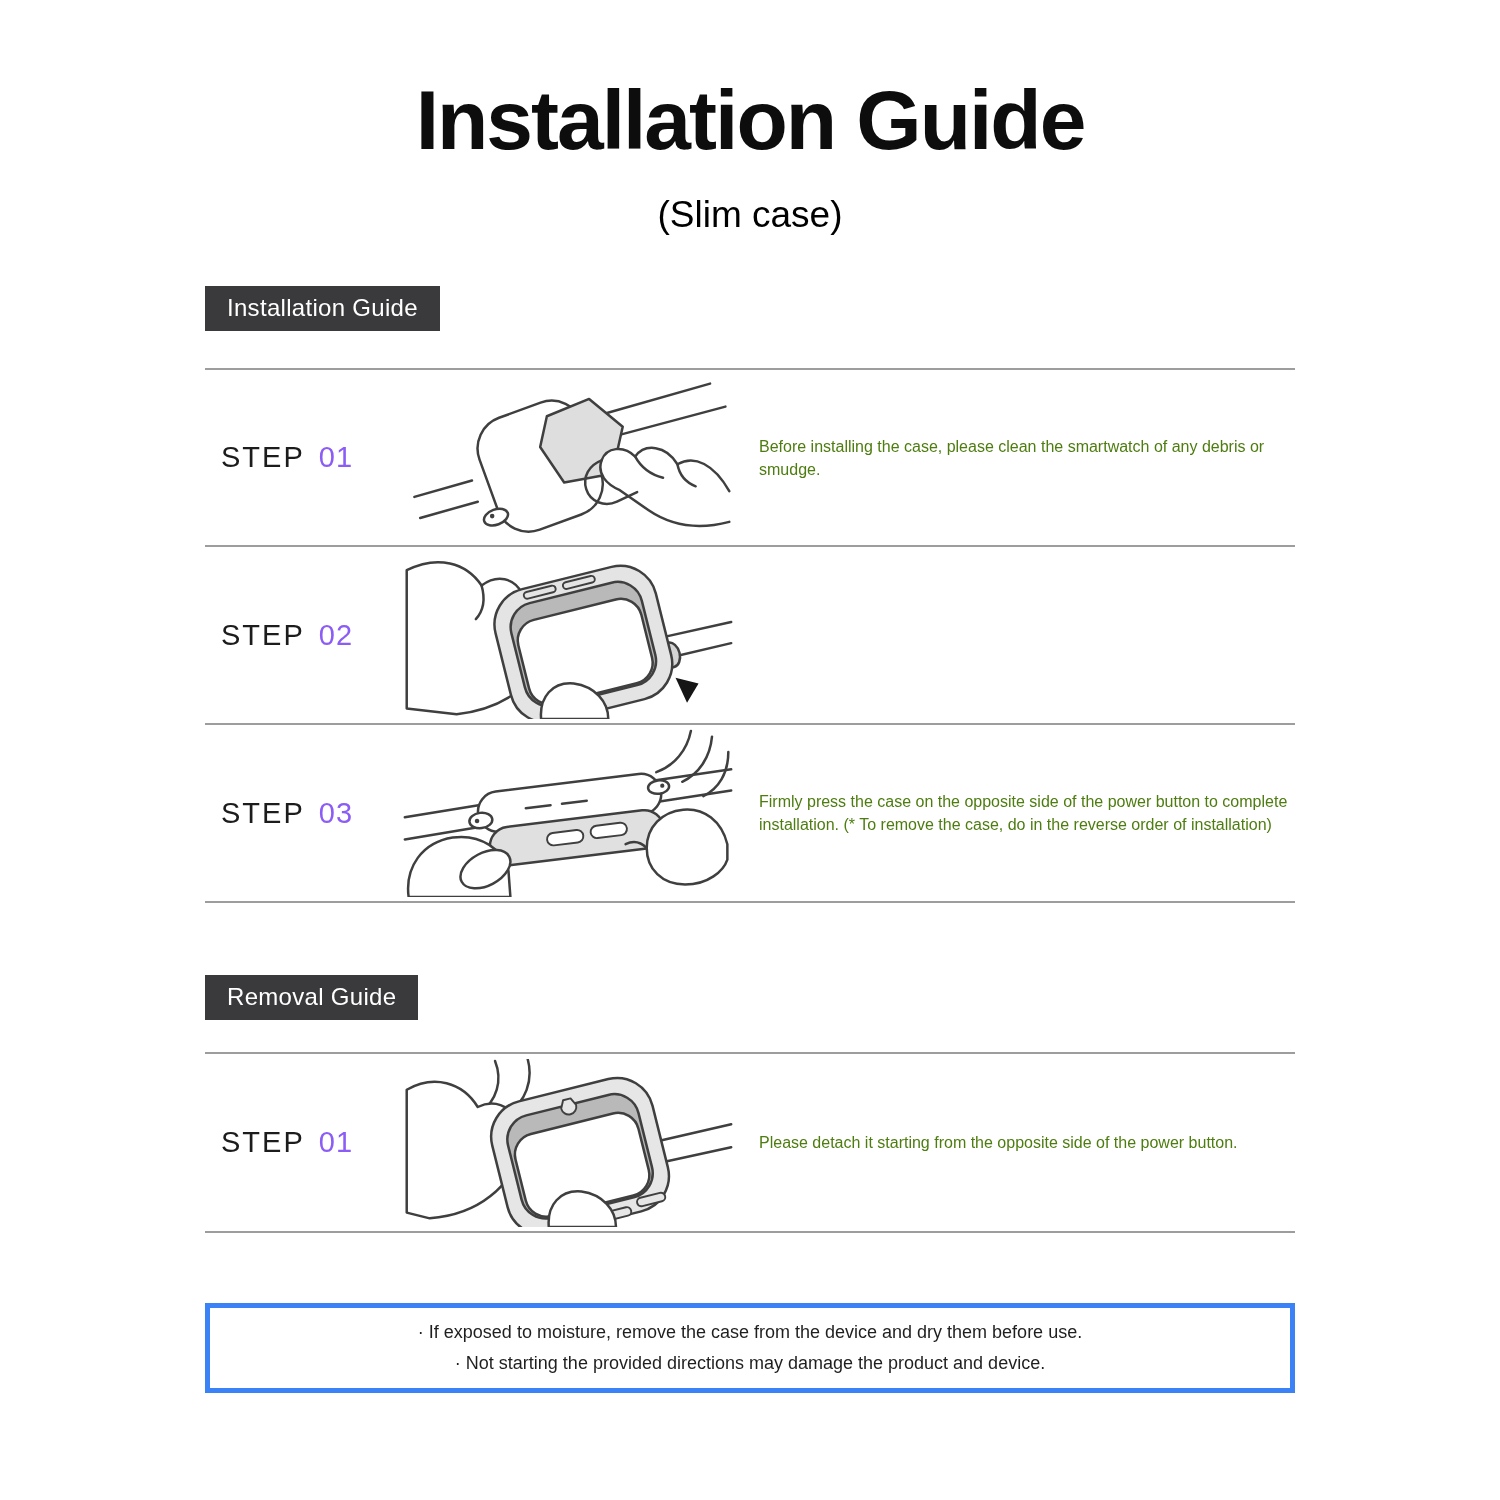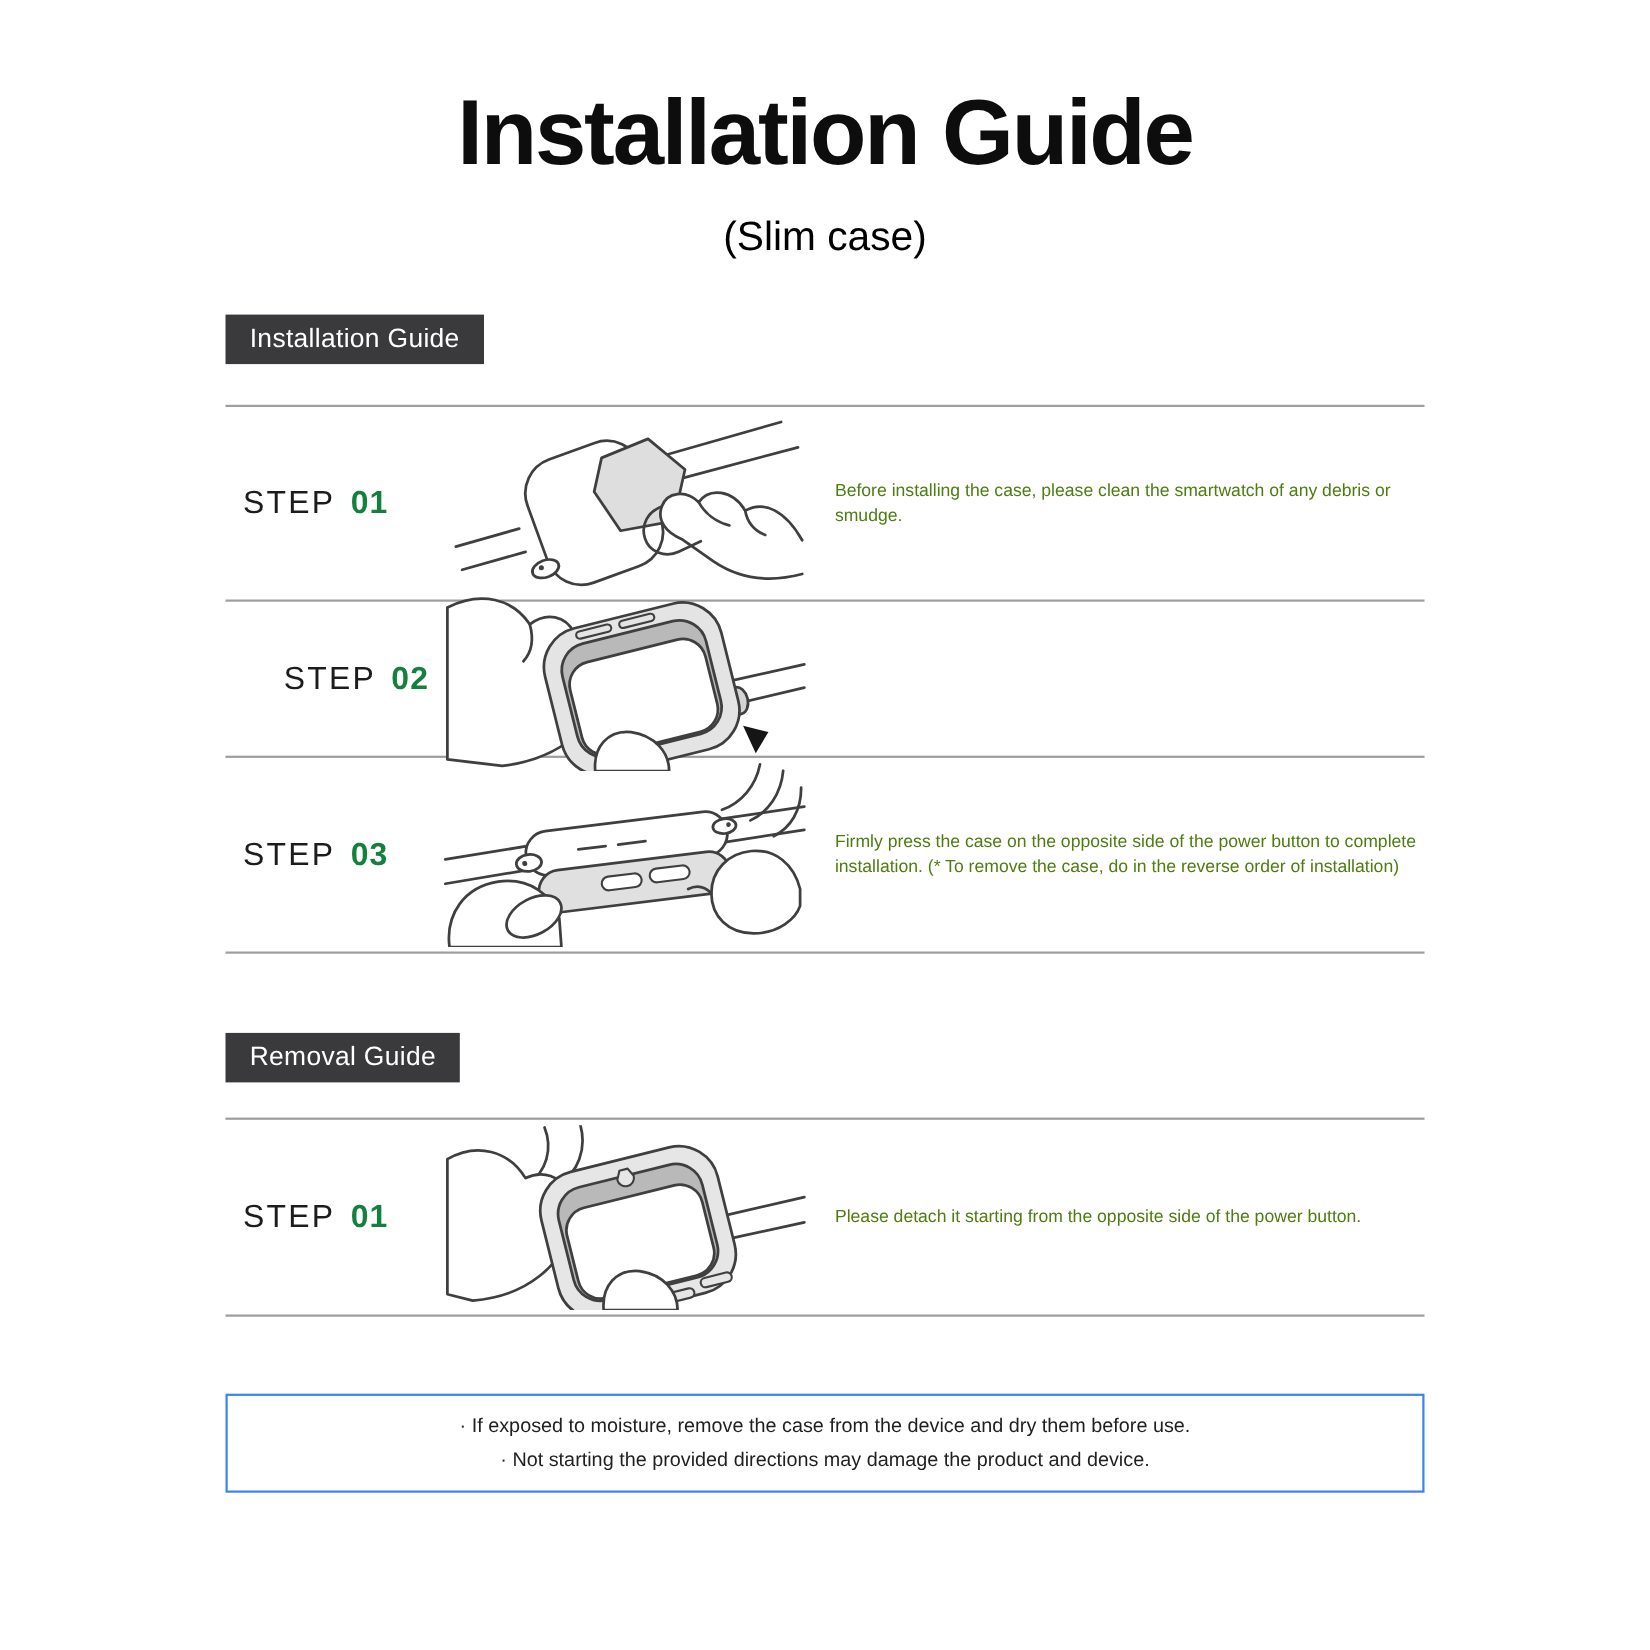--- a/index.html
+++ b/index.html
@@ -42,36 +42,36 @@
   .badge.first { margin-top:50px; }
   .badge.second { margin-top:72px; }
 
   .rows-block { margin-top:37px; }
   .rows-block.removal { margin-top:32px; }
 
   .rule { height:2px; background:#9d9d9d; }
 
   .step-row { display:flex; align-items:center; }
   .step-row.h1 { height:175px; }
-  .step-row.h2 { height:140px;text-align:right; }
+  .step-row.h2 { height:176px; }
   .step-row.h3 { height:176px; }
   .step-row.h4 { height:177px; }
 
   .step-label {
     width:185px;
     padding-left:16px;
     font-size:29px;
     color:#1c1c1c;
     letter-spacing:2px;
     white-space:nowrap;
     flex:none;
   }
   .step-label .num {
-    font-weight:bold;
-    color:#15803d;
+    font-weight:normal;
+    color:#8b5cf6;
     margin-left:14px;
     letter-spacing:1px;
   }
 
   .step-figure {
     width:355px;
     flex:none;
     display:flex;
     justify-content:center;
     align-items:center;
@@ -84,21 +84,21 @@
     max-width:560px;
     font-size:16px;
     line-height:1.45;
     color:#4d7c0f;
   }
 
   .notice-box {
     margin-top:70px;
     width:1090px;
     height:90px;
-    border:2px solid #3b82f6;
+    border:5px solid #3b82f6;
     display:flex;
     flex-direction:column;
     justify-content:center;
     align-items:center;
     text-align:center;
   }
   .notice-line {
     font-size:18px;
     line-height:1.75;
     color:#1f1f1f;

